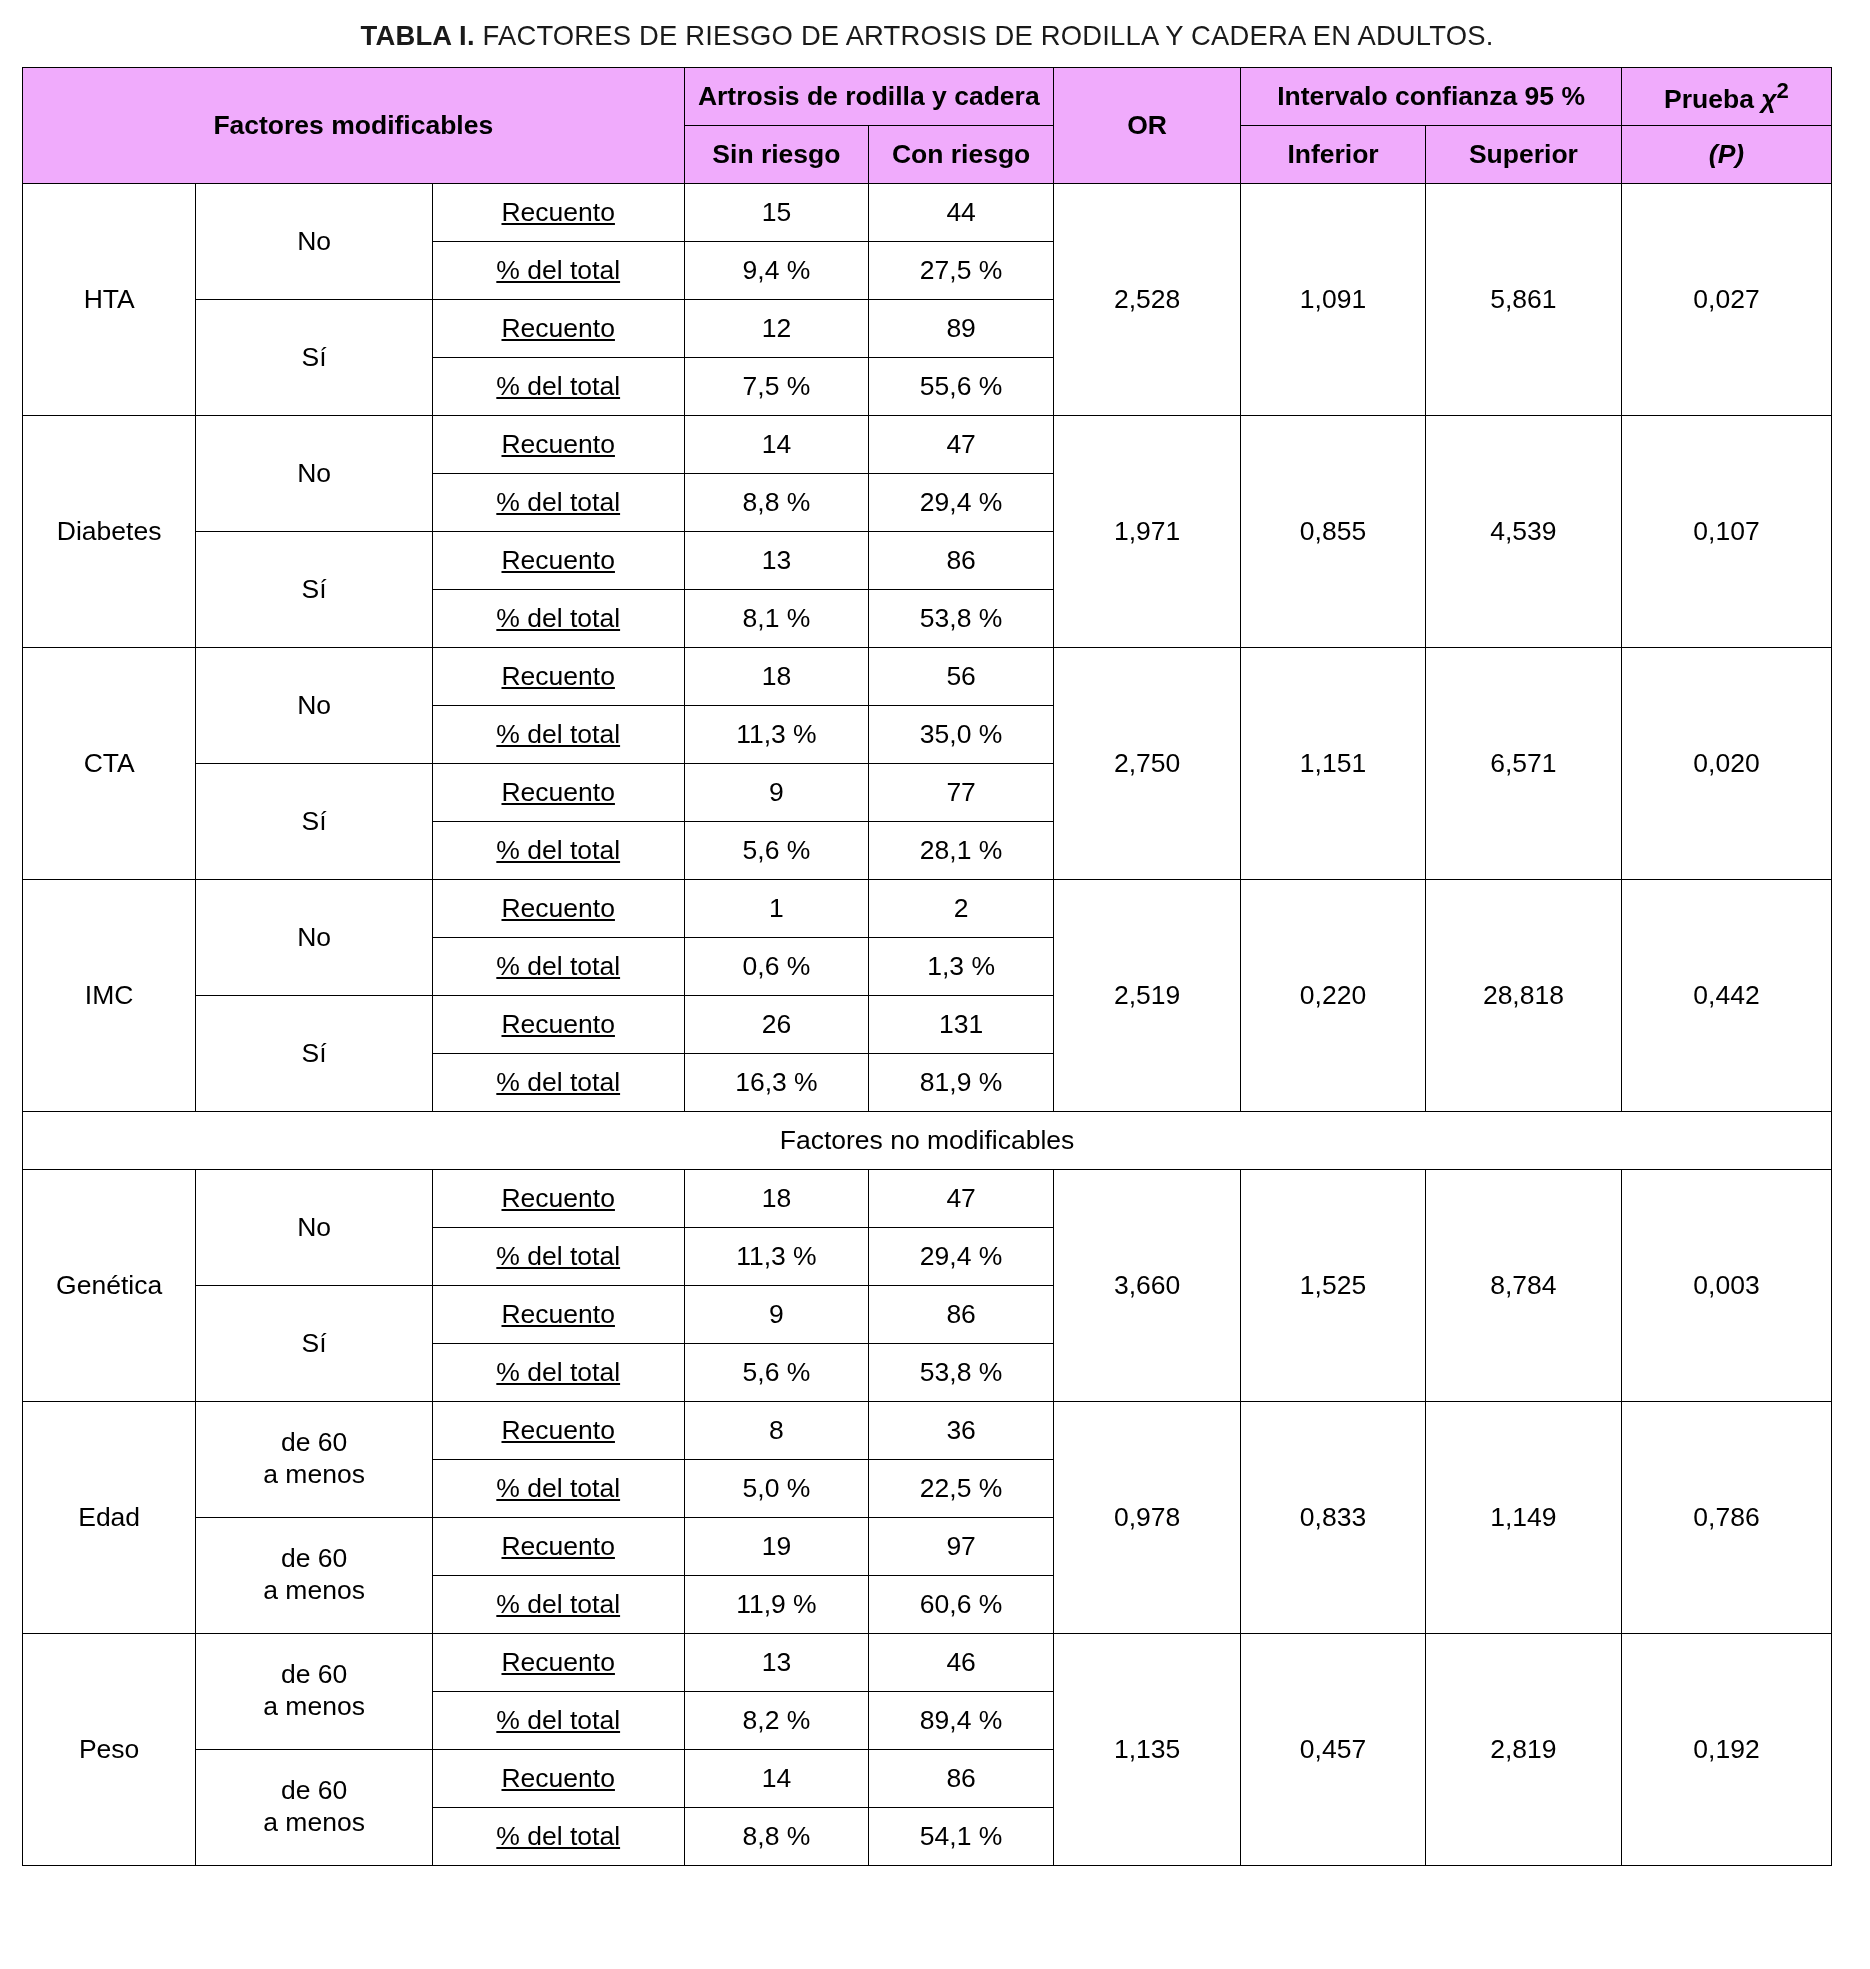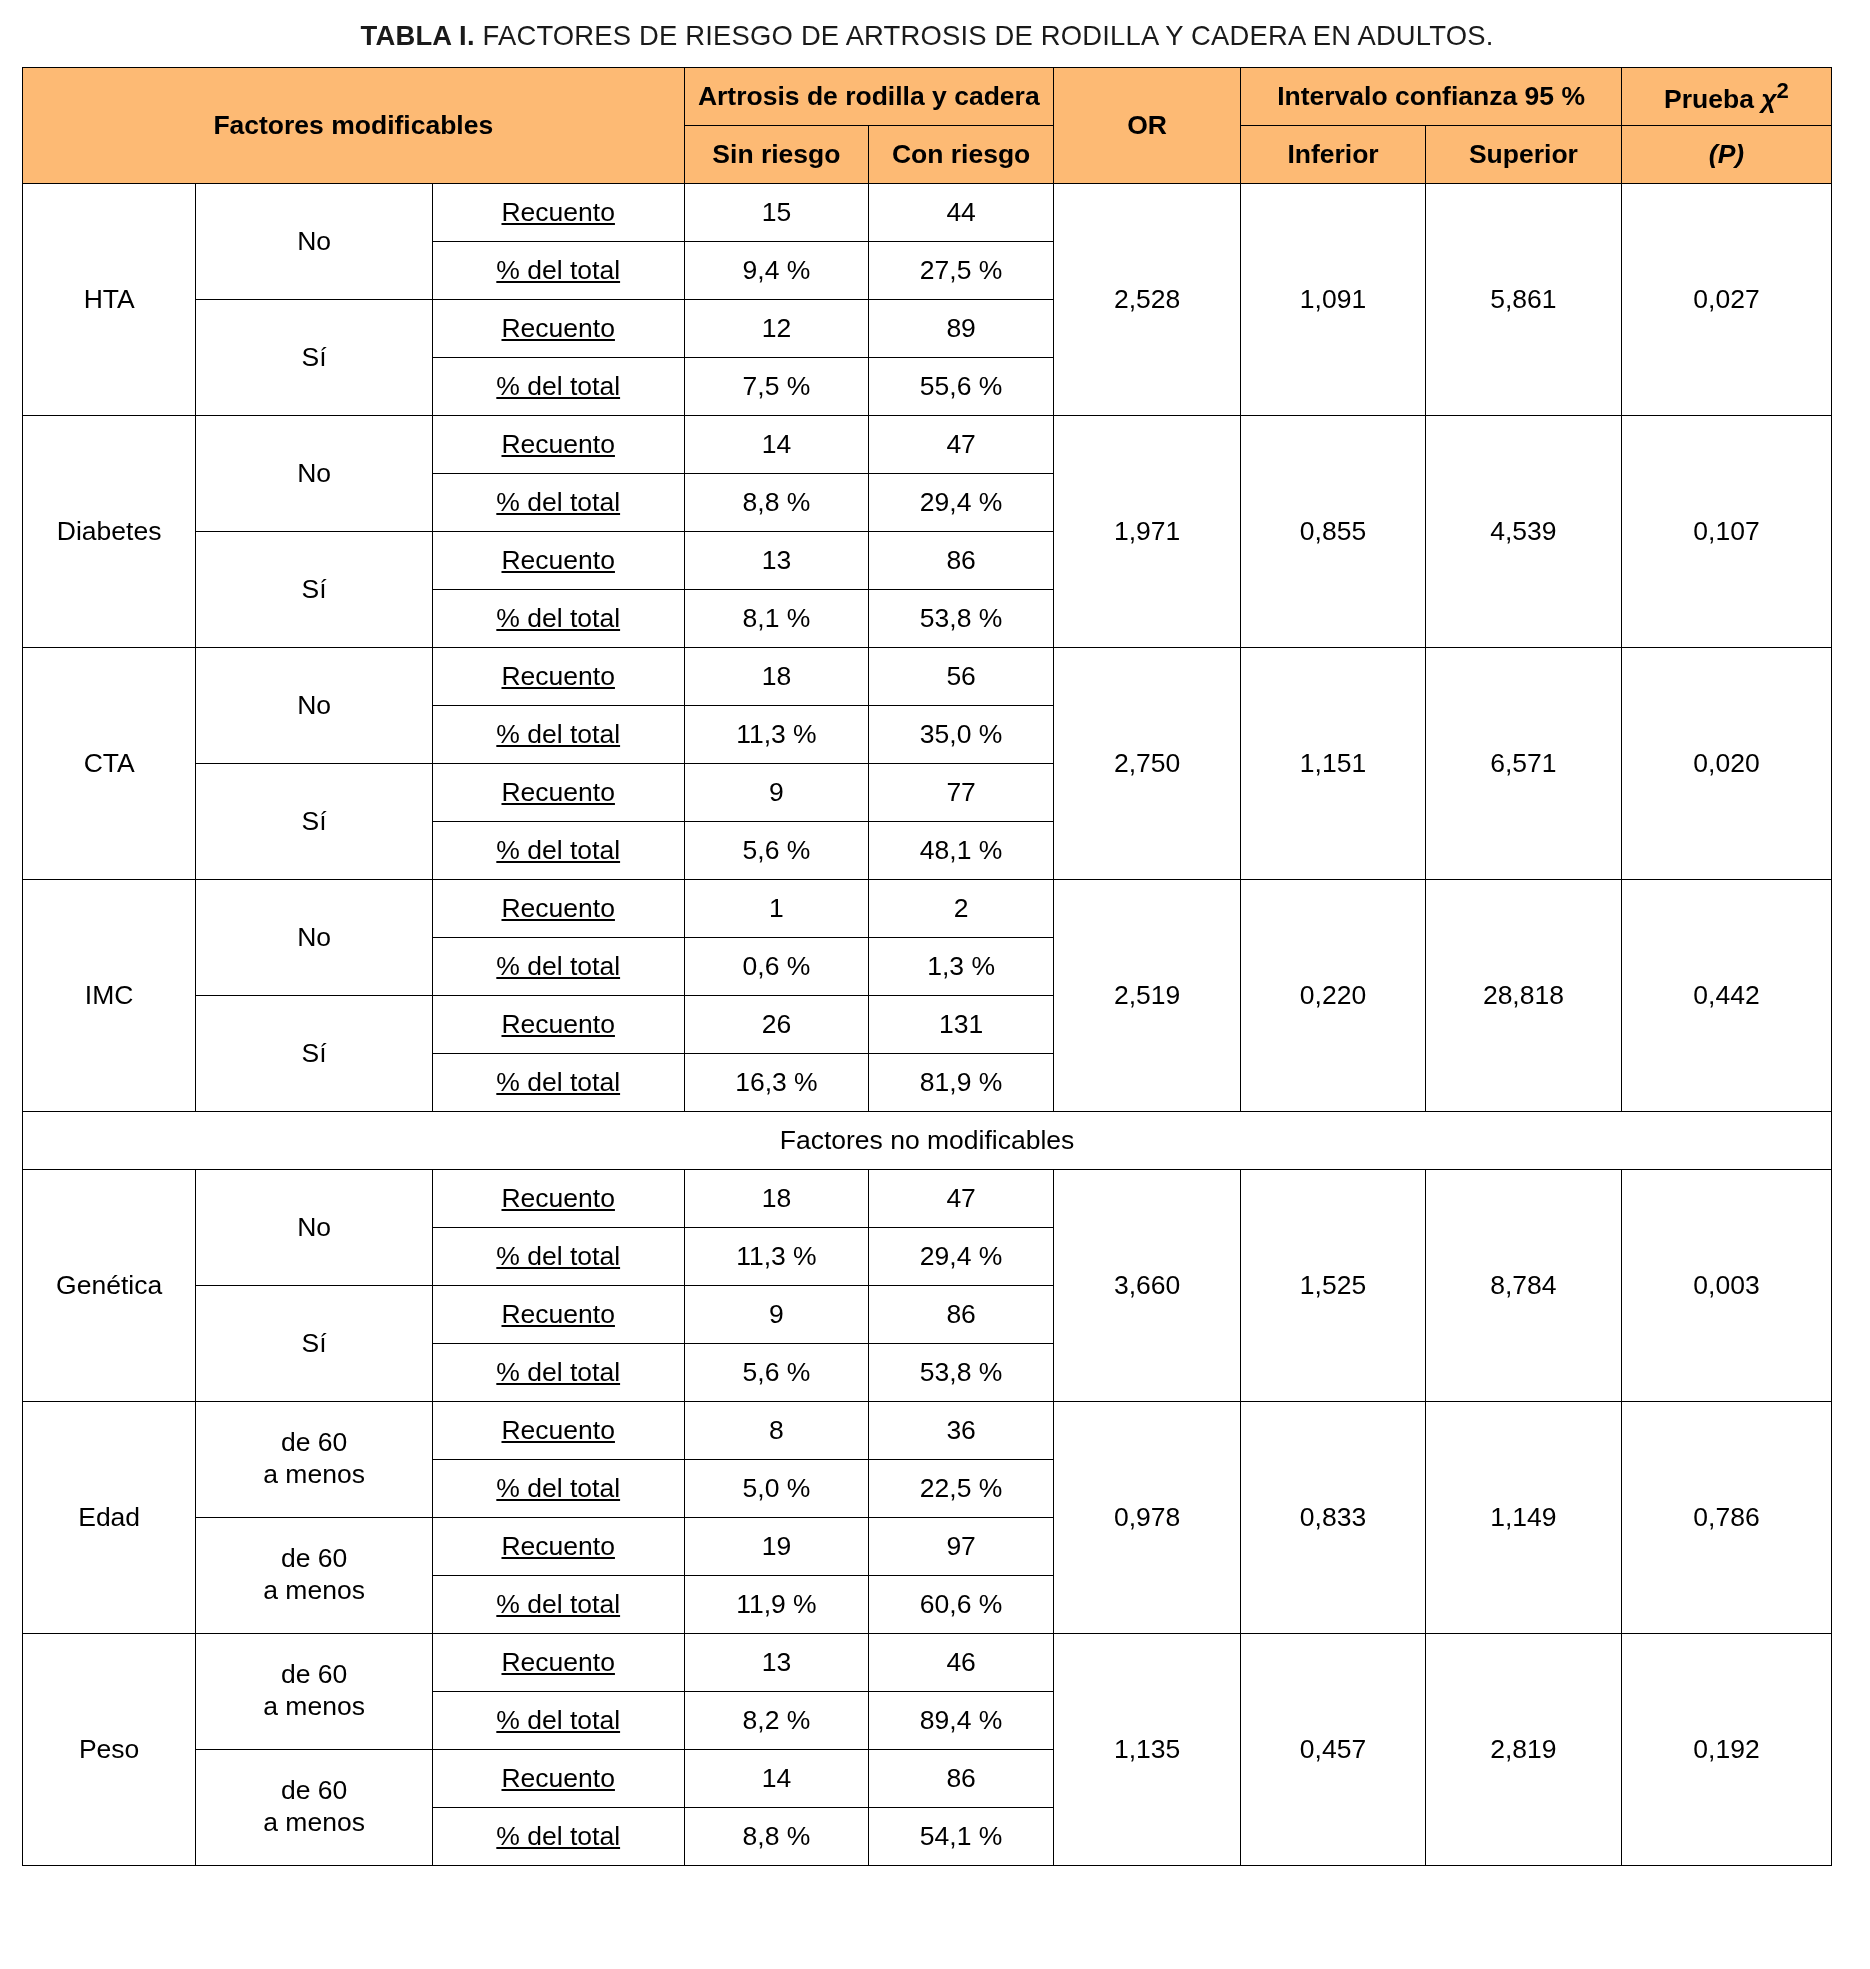--- a/index.html
+++ b/index.html
@@ -37,21 +37,21 @@
     padding: 0;
     font-size: 26.5px;
     text-align: center;
     vertical-align: middle;
     background: #ffffff;
     color: #000000;
     font-weight: normal;
     height: 57px;
   }
   table.risk th {
-    background: #fdba74;
+    background: #f0abfc;
     font-weight: bold;
   }
   .hdr-group {
     background: #c6c6c6;
     font-weight: bold;
     font-size: 27.4px;
   }
   .section-band {
     background: #c6c6c6;
     font-weight: bold;
@@ -211,21 +211,21 @@
         </tr>
         <tr>
           <td class="level-name" rowspan="2">Sí</td>
           <td class="metric-name">Recuento</td>
           <td class="num">9</td>
           <td class="num">77</td>
         </tr>
         <tr>
           <td class="metric-name">% del total</td>
           <td class="num">5,6 %</td>
-          <td class="num">48,1 %</td>
+          <td class="num">28,1 %</td>
         </tr>
         <tr>
           <td class="factor-name" rowspan="4">IMC</td>
           <td class="level-name" rowspan="2">No</td>
           <td class="metric-name">Recuento</td>
           <td class="num">1</td>
           <td class="num">2</td>
           <td class="stat-val" rowspan="4">2,519</td>
           <td class="stat-val" rowspan="4">0,220</td>
           <td class="stat-val" rowspan="4">28,818</td>

